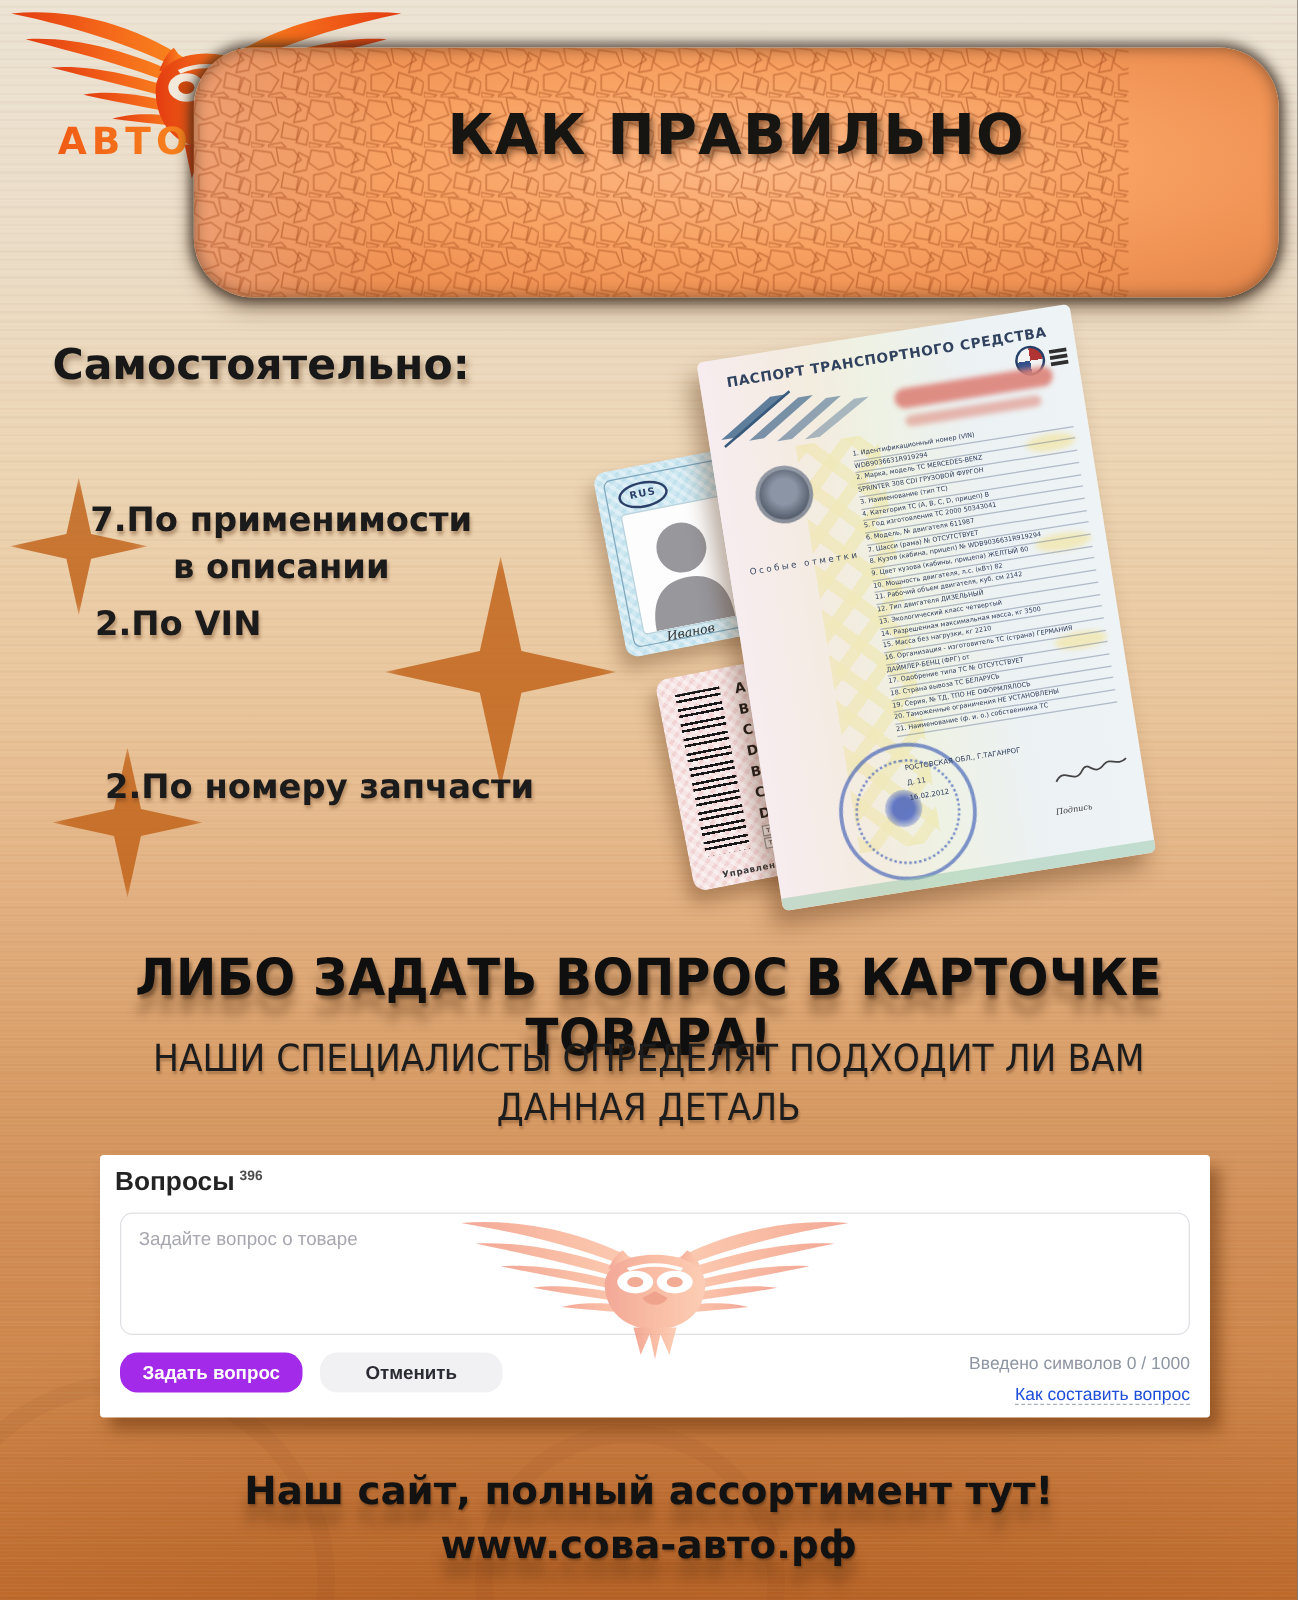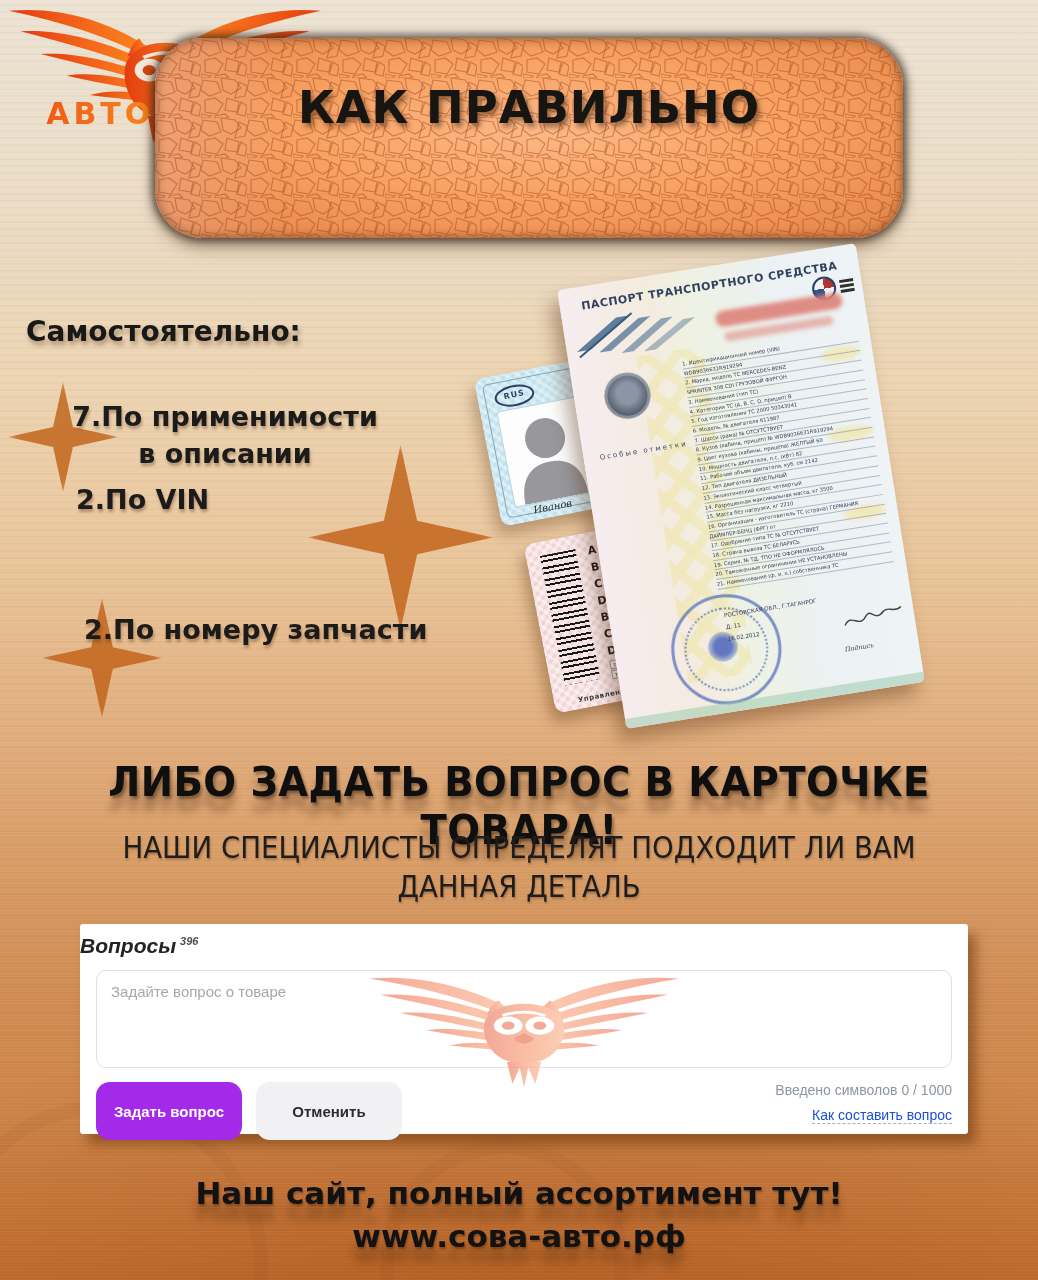--- a/index.html
+++ b/index.html
@@ -15,34 +15,34 @@
   .faint-circle{position:absolute;border:14px solid rgba(90,45,10,.05);border-radius:50%;}
 
   
   .logo-owl{position:absolute;left:6px;top:4px;}
   .brand{position:absolute;left:30px;top:96px;width:250px;text-align:center;
     font-size:30px;font-weight:700;letter-spacing:4px;
     background:linear-gradient(90deg,#ef5514,#f98a1f 55%,#ffd44f);
     -webkit-background-clip:text;background-clip:text;color:transparent;}
 
   
-  .title-box{position:absolute;left:155px;top:38px;width:748px;height:200px;border-radius:48px;
+  .title-box{position:absolute;left:155px;top:38px;width:868px;height:200px;border-radius:48px;
     background:
       linear-gradient(90deg, rgba(238,170,140,.55) 0%, rgba(238,170,140,0) 18%),
       radial-gradient(85% 90% at 52% 45%, #fdb987 0%, #f8a263 38%, #ef9254 62%, #e2854a 82%, #d77d43 100%);
     box-shadow:0 0 9px 3px rgba(45,35,25,.75), 0 10px 16px rgba(70,35,10,.35), inset 0 0 10px 2px rgba(70,45,25,.45);
     overflow:hidden;}
   .title-box svg.mosaic{position:absolute;inset:0;}
   .title-text{position:relative;margin-top:40px;text-align:center;color:#171512;
     font-size:45px;line-height:59px;font-weight:700;letter-spacing:1px;
     text-shadow:3px 4px 5px rgba(60,30,10,.5);}
 
   
-  .heading-self{position:absolute;left:26px;top:272px;font-size:28px;font-weight:700;color:#181818;
-    text-shadow:2px 4px 5px rgba(95,55,25,.45);margin-top:43px;}
+  .heading-self{position:absolute;left:42px;top:272px;font-size:34px;font-weight:700;color:#181818;
+    text-shadow:2px 4px 5px rgba(95,55,25,.45);}
   .self-items{position:absolute;left:0;top:0;width:520px;height:700px;}
   .self-item{position:absolute;font-size:27px;font-weight:600;color:#1b1b1b;
     text-shadow:1px 3px 3px rgba(95,55,25,.4);}
   .self-item:nth-of-type(1){left:60px;top:398px;width:330px;text-align:center;line-height:37px;}
   .self-item:nth-of-type(2){left:76px;top:484px;}
   .self-item:nth-of-type(3){left:84px;top:614px;}
   .sparkle{position:absolute;background:#c05f15;filter:blur(6px);opacity:.8;
     clip-path:polygon(50% 0,59% 41%,100% 50%,59% 59%,50% 100%,41% 59%,0 50%,41% 41%);}
 
   
@@ -121,26 +121,26 @@
   .cta-heading{position:absolute;left:0;top:758px;width:1038px;text-align:center;
     font-size:41px;font-weight:800;color:#0f0f0f;transform:scaleX(.94);transform-origin:center;
     letter-spacing:.5px;text-shadow:2px 3px 3px rgba(40,20,5,.4), 0 15px 9px rgba(70,35,10,.35);}
   .cta-sub{position:absolute;left:69px;top:828px;width:900px;text-align:center;
     font-size:30px;font-weight:500;line-height:39px;color:#1d1d1d;transform:scaleX(.92);transform-origin:center;
     text-shadow:1px 2px 2px rgba(70,35,10,.3);}
 
   
   .widget{position:absolute;left:80px;top:924px;width:888px;height:210px;background:#ffffff;border-radius:3px;
     box-shadow:8px 10px 12px rgba(100,45,5,.5);font-family:"Liberation Sans",sans-serif;}
-  .w-title{position:absolute;left:0;top:10px;font-size:21px;font-weight:700;color:#232323;font-style:italic;}
+  .w-title{position:absolute;left:12px;top:10px;font-size:21px;font-weight:700;color:#232323;}
   .w-count{vertical-align:super;font-size:11px;font-weight:700;color:#4d4d4d;margin-left:4px;}
   .qbox{position:absolute;left:16px;top:46px;width:854px;height:96px;border:1px solid #dfe0e4;border-radius:10px;background:#fff;}
   .q-placeholder{position:absolute;left:14px;top:12px;font-size:15px;color:#a7a7b0;}
   .owl-watermark{position:absolute;left:50%;margin-left:-158px;top:2px;opacity:.78;}
-  .btn{position:absolute;top:158px;height:58px;border-radius:14px;font-size:15px;font-weight:700;
+  .btn{position:absolute;top:158px;height:32px;border-radius:14px;font-size:15px;font-weight:700;
     display:flex;align-items:center;justify-content:center;cursor:pointer;}
   .btn-submit{left:16px;width:146px;background:#a32ae8;color:#fff;}
   .btn-cancel{left:176px;width:146px;background:#f1f1f4;color:#2b2b33;}
   .w-counter{position:absolute;right:16px;top:158px;font-size:14px;color:#8c95a1;}
   .w-help{position:absolute;right:16px;top:183px;font-size:14px;color:#1d4ed8;border-bottom:1px dashed #a8b0ba;cursor:pointer;}
 
   
   .footer{position:absolute;left:0;top:1172px;width:1038px;text-align:center;color:#121212;
     font-size:31px;font-weight:700;line-height:43px;
     text-shadow:0 16px 10px rgba(80,40,10,.4), 1px 2px 2px rgba(40,20,5,.35);}

